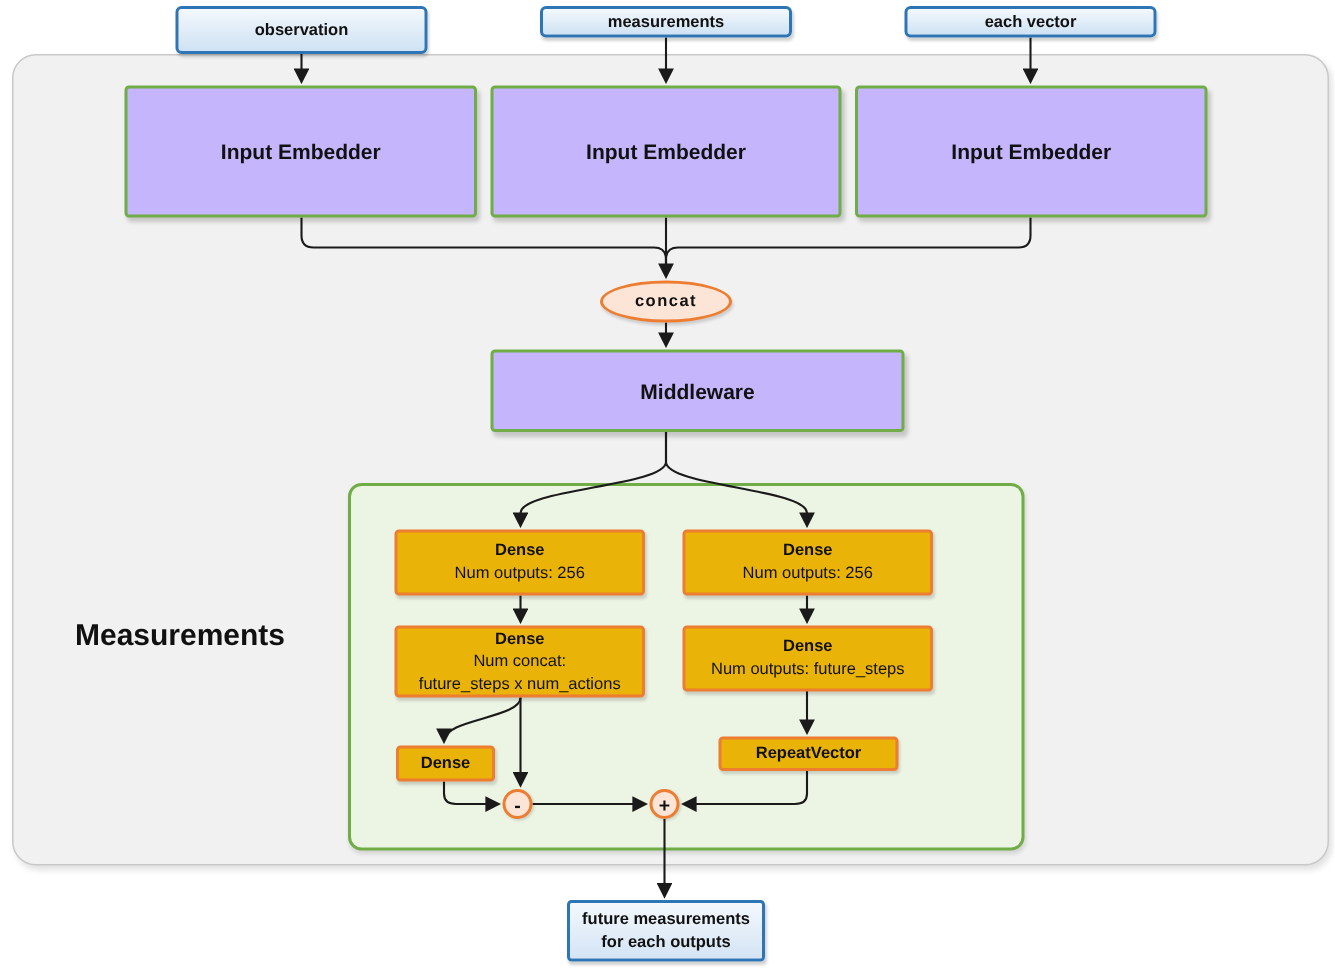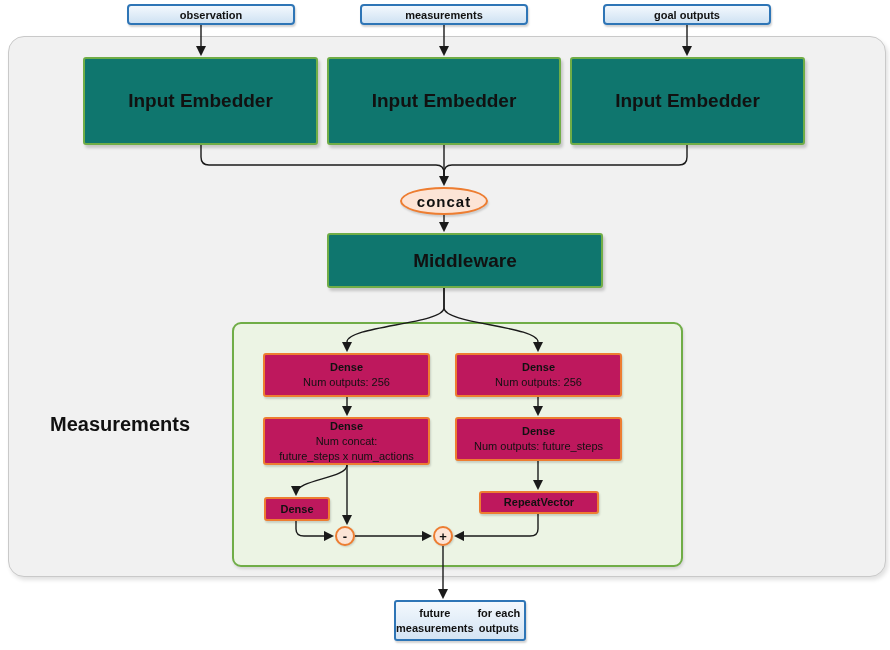--- a/index.html
+++ b/index.html
@@ -23,45 +23,44 @@
   svg.wires{position:absolute;left:0;top:0;z-index:3;pointer-events:none;}
 
   
   .node{display:flex;align-items:center;justify-content:center;text-align:center;z-index:4;}
   .blue-pill{
     background:linear-gradient(#f3f8fd,#cfe2f3);
     border:2px solid #2e75b6;border-radius:4px;
     font-size:11px;font-weight:700;box-shadow:1px 2px 2px rgba(0,0,0,0.18);
   }
   .green-box{
-    background:#0f766e;border:2px solid #70ad47;border-radius:3px;
-    font-size:19px;font-weight:700;box-shadow:2px 3px 3px rgba(0,0,0,0.18);
+    background:#c4b5fd;border:2px solid #70ad47;border-radius:3px;
+    font-size:14px;font-weight:700;box-shadow:2px 3px 3px rgba(0,0,0,0.18);
   }
   .orange-box{
-    background:#be185d;border:2px solid #ed7d31;border-radius:3px;
+    background:#eab308;border:2px solid #ed7d31;border-radius:3px;
     font-size:11px;line-height:15px;flex-direction:column;
     box-shadow:1px 2px 2px rgba(0,0,0,0.15);
   }
   .orange-box .t{font-weight:700;}
   .ellipse{
     background:#fce4d6;border:2.5px solid #ed7d31;border-radius:50%;
-    font-size:15px;font-weight:700;letter-spacing:1px;
+    font-size:11px;font-weight:700;letter-spacing:1px;
     box-shadow:1px 2px 2px rgba(0,0,0,0.15);
   }
   .circle-op{
     background:#fce4d6;border:2px solid #ed7d31;border-radius:50%;
     font-size:13px;font-weight:700;line-height:1;
     box-shadow:1px 1px 2px rgba(0,0,0,0.15);
   }
   .blue-out{
     background:linear-gradient(#f3f8fd,#d4e4f4);
     border:2px solid #2e75b6;border-radius:3px;
-    font-size:11px;font-weight:700;line-height:15px;flex-direction:row;
+    font-size:11px;font-weight:700;line-height:15px;flex-direction:column;
     box-shadow:1px 2px 2px rgba(0,0,0,0.18);
-    margin-left:16px;
   }
   .head-title{
     font-size:20px;font-weight:700;line-height:33px;text-align:center;z-index:4;
   }
 </style>
 </head>
 <body>
 
 <div class="stage">
 
@@ -89,28 +88,28 @@
       <path d="M347,465 V523" marker-end="url(#ah)"></path>
       <path d="M347,465 C347,479 296,479 296,494" marker-end="url(#ah)"></path>
       <path d="M296,521 V529 Q296,536 304,536 H332" marker-end="url(#ah)"></path>
       <path d="M355,536 H430" marker-end="url(#ah)"></path>
       <path d="M538,460 V488" marker-end="url(#ah)"></path>
       <path d="M538,514 V529 Q538,536 530,536 H456" marker-end="url(#ah)"></path>
       <path d="M443,546 V597" marker-end="url(#ah)"></path>
     </g>
   </svg>
 
-  <div class="abs node blue-pill" style="left:117px;top:4px;width:168px;height:21px;margin-left:10px;">
+  <div class="abs node blue-pill" style="left:117px;top:4px;width:168px;height:32px;">
     <span>observation</span>
   </div>
   <div class="abs node blue-pill" style="left:360px;top:4px;width:168px;height:21px;">
     <span>measurements</span>
   </div>
   <div class="abs node blue-pill" style="left:603px;top:4px;width:168px;height:21px;">
-    <span>goal outputs</span>
+    <span>each vector</span>
   </div>
 
   <div class="abs node green-box" style="left:83px;top:57px;width:235px;height:88px;">
     <span>Input Embedder</span>
   </div>
   <div class="abs node green-box" style="left:327px;top:57px;width:234px;height:88px;">
     <span>Input Embedder</span>
   </div>
   <div class="abs node green-box" style="left:570px;top:57px;width:235px;height:88px;">
     <span>Input Embedder</span>

